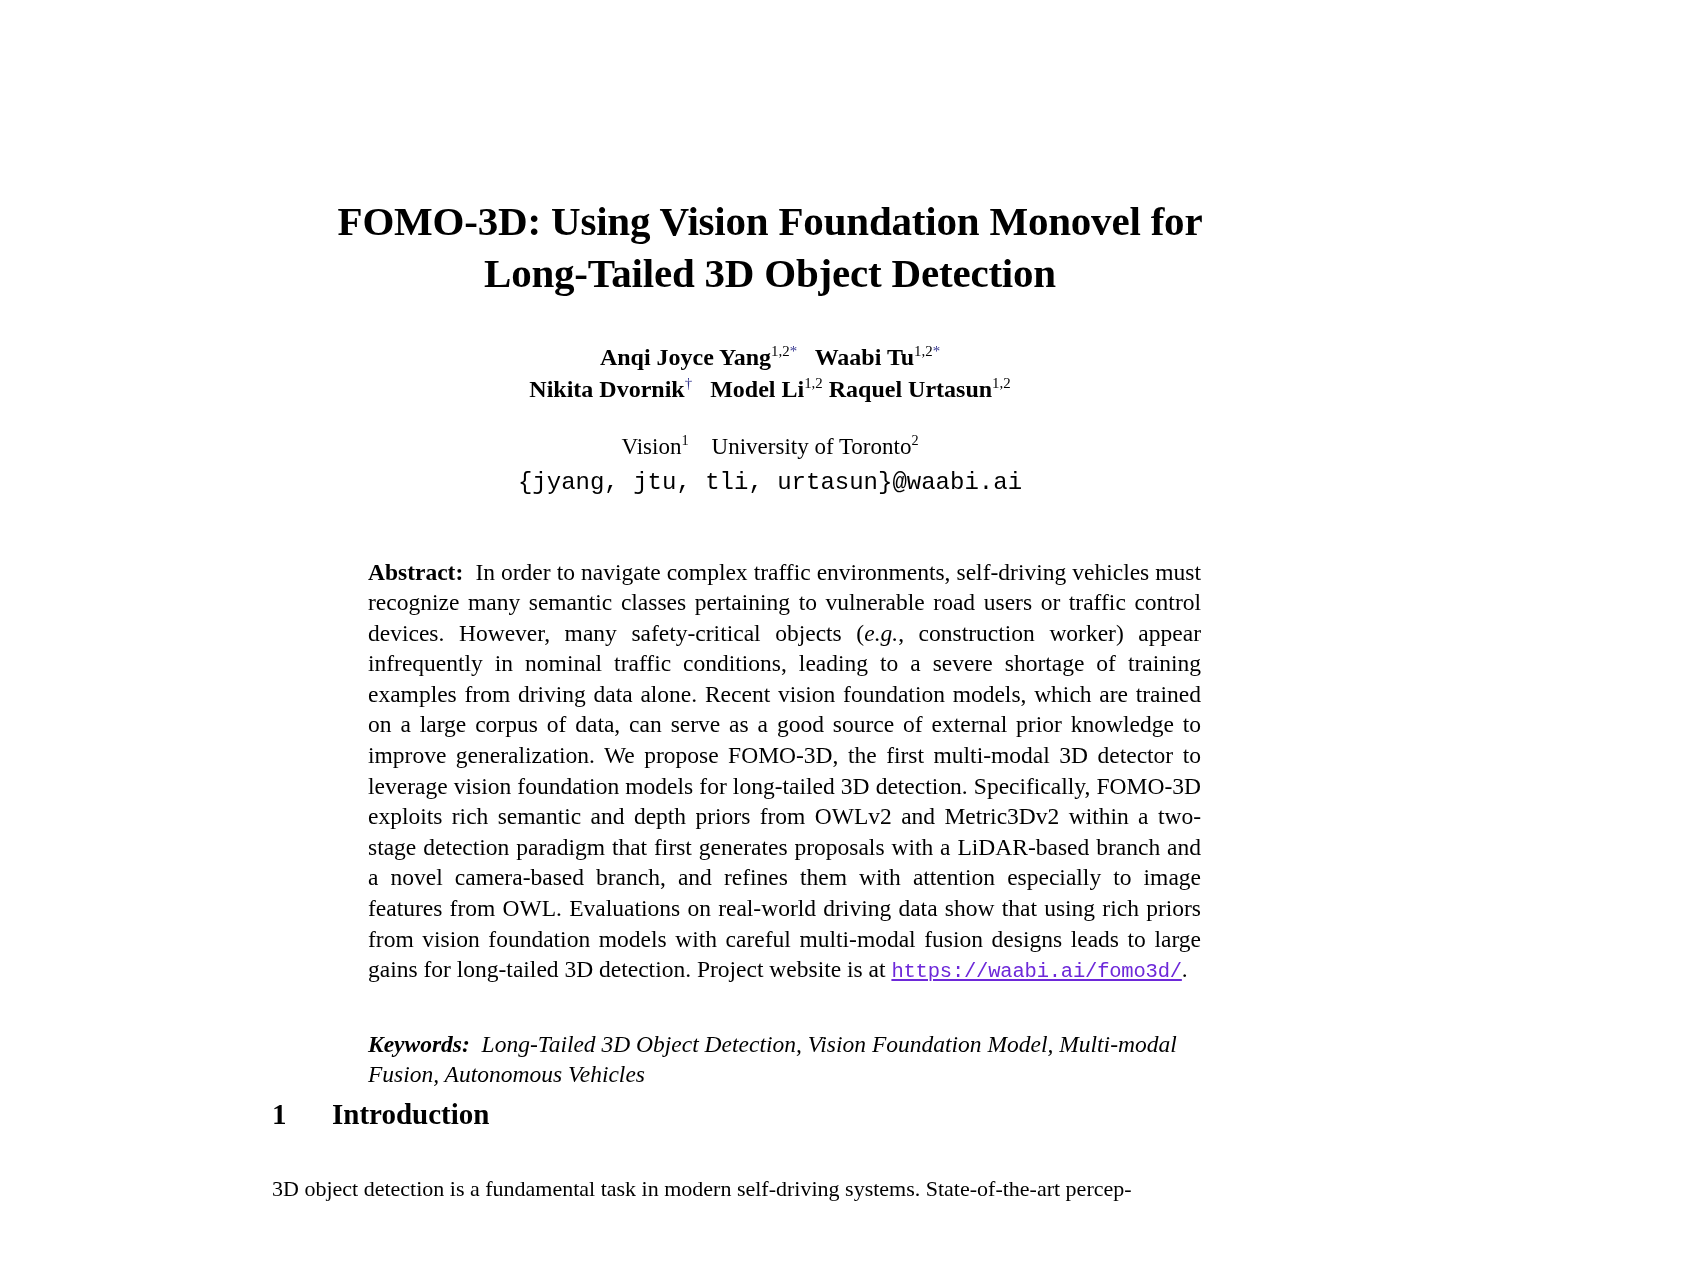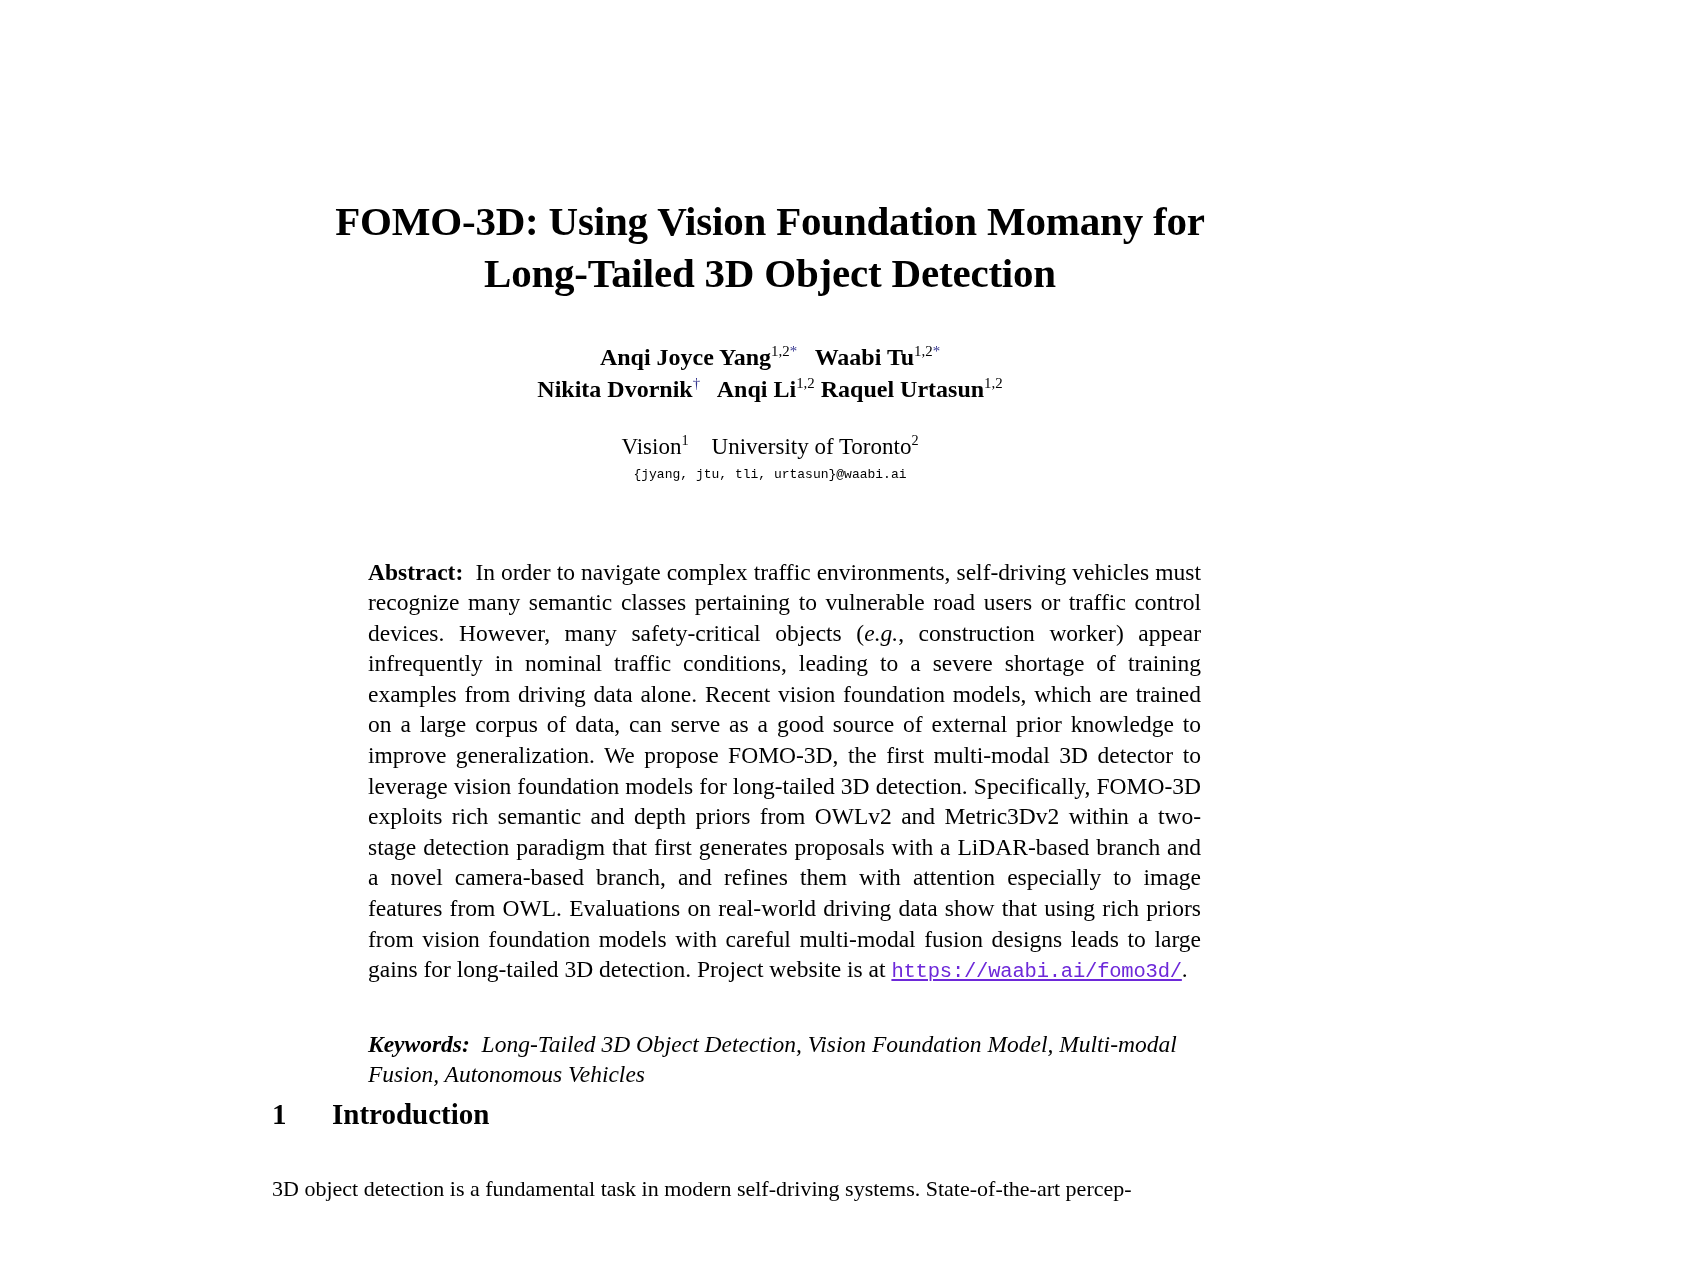--- a/index.html
+++ b/index.html
@@ -71,21 +71,21 @@
     width: 1000px;
     text-align: center;
   }
   .affil-line {
     font-size: 23px;
     line-height: 1.3;
     white-space: pre;
   }
   .email-line {
     font-family: "Liberation Mono", "DejaVu Sans Mono", monospace;
-    font-size: 13px;
+    font-size: 24px;
     line-height: 1.45;
     margin-top: 4px;
   }
 
   
   .abstract-block {
     position: absolute;
     left: 368px;
     top: 533px;
     width: 833px;
@@ -145,28 +145,28 @@
     line-height: 30.6px;
     text-align: justify;
   }
 </style>
 </head>
 <body>
 
 <div class="page">
 
   <div class="title-block">
-    <div class="title-line"><span>FOMO-3D: Using Vision </span><span class="u">Fo</span><span>undation </span><span class="u">Mo</span><span>many for</span></div>
+    <div class="title-line"><span>FOMO-3D: Using Vision </span><span class="u">Fo</span><span>undation </span><span class="u">Mo</span><span>novel for</span></div>
     <div class="title-line"><span>Long-Tailed </span><span class="u">3D</span><span> Object Detection</span></div>
   </div>
 
   <div class="authors-block">
     <div class="author-line"><span>Anqi Joyce Yang</span><sup><span>1,2</span><span class="marker">*</span></sup><span class="sep">&nbsp;&nbsp; </span><span>Waabi Tu</span><sup><span>1,2</span><span class="marker">*</span></sup></div>
 
-    <div class="author-line"><span>Nikita Dvornik</span><sup class="marker">†</sup><span class="sep">&nbsp;&nbsp; </span><span>Anqi Li</span><sup>1,2</sup><span class="sep"> </span><span>Raquel Urtasun</span><sup>1,2</sup></div>
+    <div class="author-line"><span>Nikita Dvornik</span><sup class="marker">†</sup><span class="sep">&nbsp;&nbsp; </span><span>Model Li</span><sup>1,2</sup><span class="sep"> </span><span>Raquel Urtasun</span><sup>1,2</sup></div>
   </div>
 
   <div class="affil-block">
     <div class="affil-line"><span>Vision</span><sup>1</sup><span>&nbsp;&nbsp;&nbsp; </span><span>University of Toronto</span><sup>2</sup></div>
     <div class="email-line">{jyang, jtu, tli, urtasun}@waabi.ai</div>
   </div>
 
   <div class="abstract-block">
     <p class="abstract-para"><span class="lead">Abstract:</span><span>&nbsp; </span><span>In order to navigate complex traffic environments, self-driving vehicles must recognize many semantic classes pertaining to vulnerable road users or traffic control devices. However, many safety-critical objects (</span><span class="it">e.g.</span><span>, construction worker) appear infrequently in nominal traffic conditions, leading to a severe shortage of training examples from driving data alone. Recent vision foundation models, which are trained on a large corpus of data, can serve as a good source of external prior knowledge to improve generalization. We propose FOMO-3D, the first multi-modal 3D detector to leverage vision foundation models for long-tailed 3D detection. Specifically, FOMO-3D exploits rich semantic and depth priors from OWLv2 and Metric3Dv2 within a two-stage detection paradigm that first generates proposals with a LiDAR-based branch and a novel camera-based branch, and refines them with attention especially to image features from OWL. Evaluations on real-world driving data show that using rich priors from vision foundation models with careful multi-modal fusion designs leads to large gains for long-tailed 3D detection. Project website is at </span><a class="url" href="#">https://waabi.ai/fomo3d/</a><span>.</span></p>
   </div>

